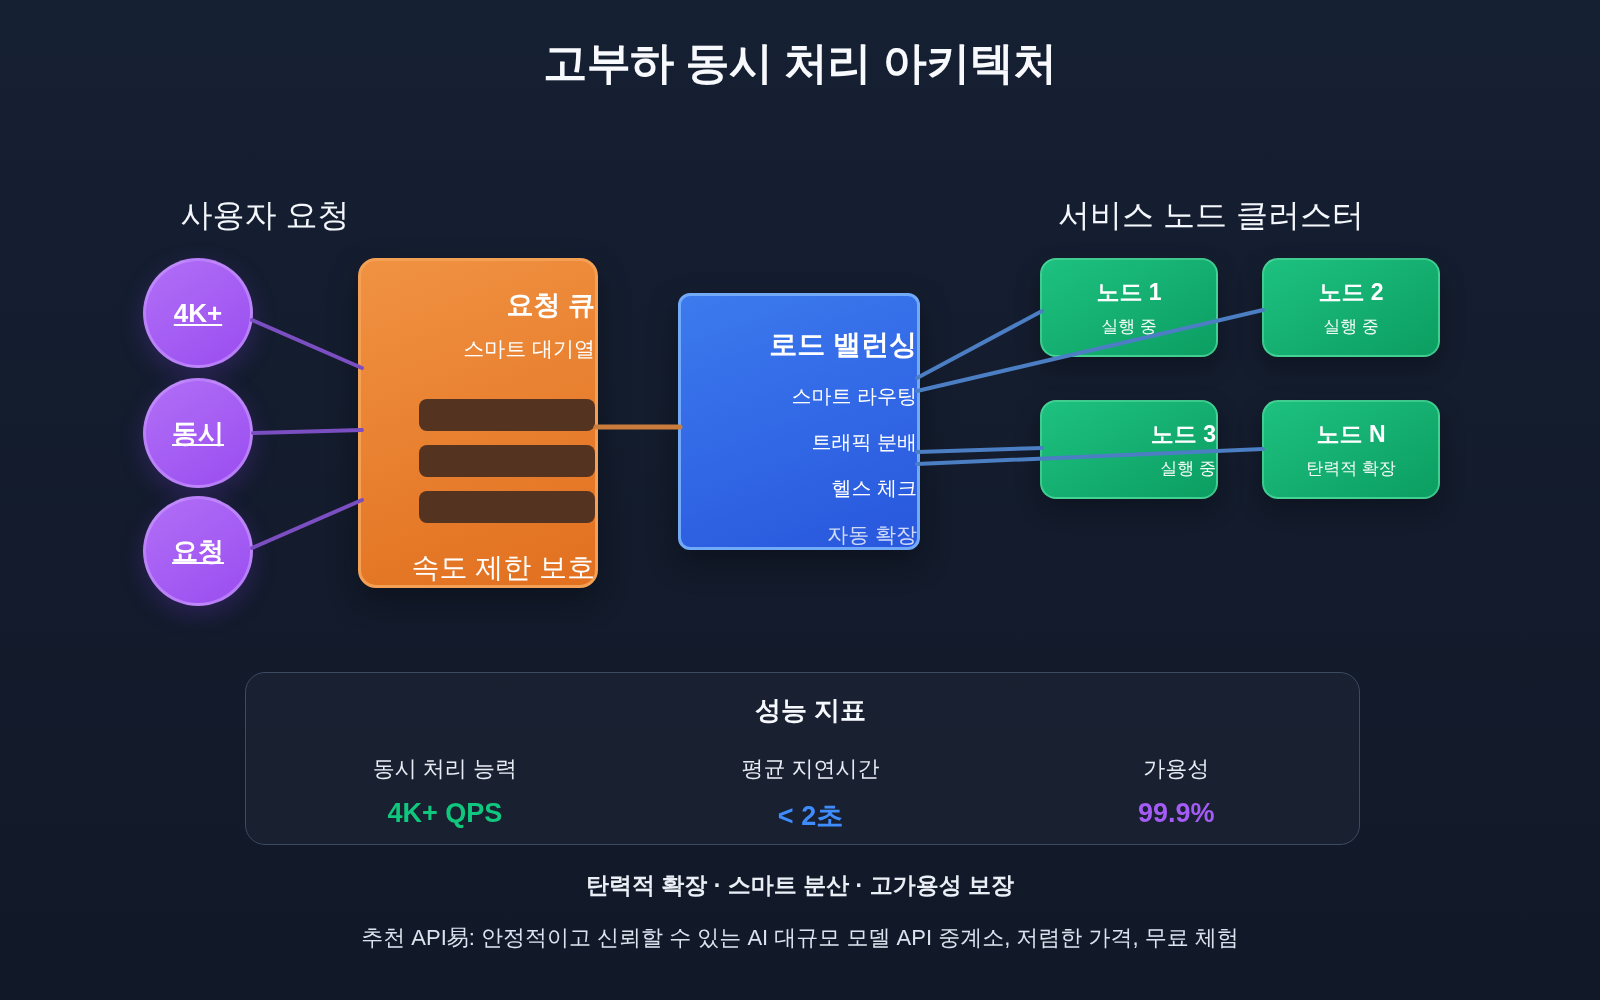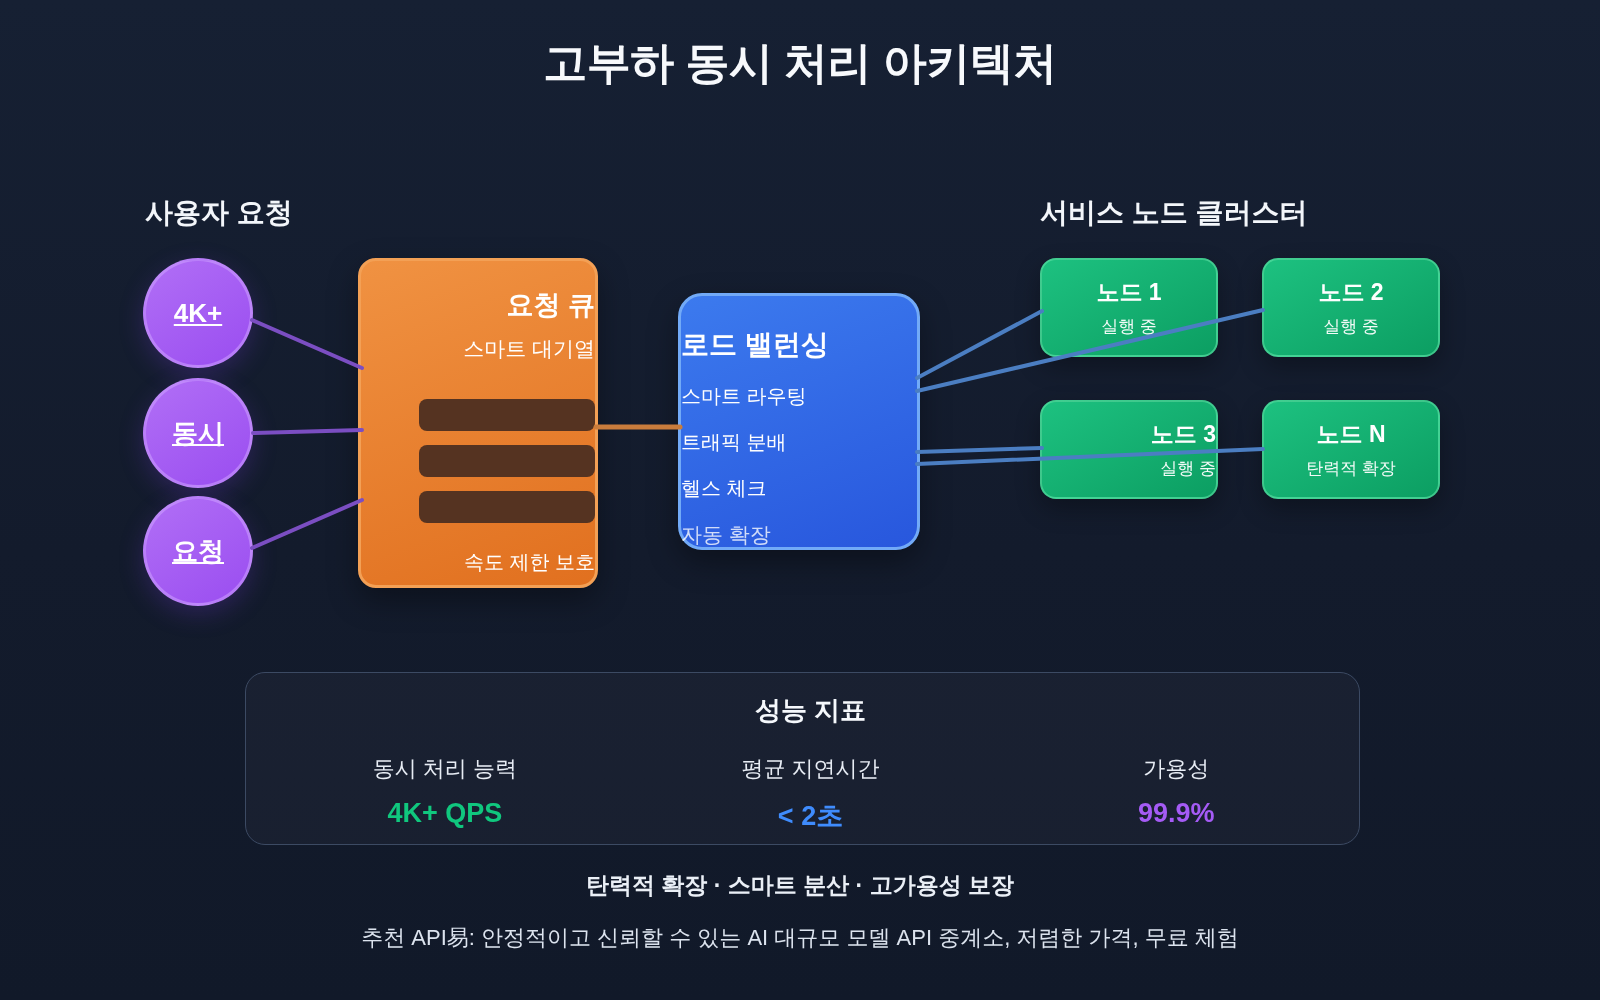--- a/index.html
+++ b/index.html
@@ -8,21 +8,21 @@
     background:linear-gradient(180deg,#162033 0%, #131b2c 55%, #111929 100%);
     font-family:"Liberation Sans", sans-serif;
     -webkit-font-smoothing:antialiased;
   }
   .abs { position:absolute; }
   .page-title {
     top:34px; left:0; width:100%; text-align:center;
     font-size:44px; font-weight:800; color:#f7f9fc; letter-spacing:-0.5px;
   }
   .section-label {
-    font-size:28px; font-weight:700; color:#f3f6fa; 
+    font-size:32px; font-weight:400; color:#f3f6fa; text-align:center;
   }
   
   .user-circle {
     width:110px; height:110px; border-radius:50%; box-sizing:border-box;
     background:linear-gradient(145deg,#b16ff6 0%, #9a4df0 100%);
     border:3px solid rgba(205,160,255,0.55);
     display:flex; align-items:center; justify-content:center;
     color:#ffffff; font-weight:700; font-size:26px;
     box-shadow:0 8px 24px rgba(120,60,220,0.25);
     z-index:10;
@@ -35,29 +35,29 @@
     background:linear-gradient(160deg,#f09242 0%, #e1701f 100%);
     border:3px solid #f3a055;
     box-shadow:0 12px 30px rgba(0,0,0,0.35);
     display:flex; flex-direction:column; align-items:flex-end;
     z-index:10;
   }
   .queue-title { margin-top:26px; font-size:27px; font-weight:800; color:#fff; }
   .queue-subtitle { margin-top:12px; font-size:21px; color:#fff; }
   .queue-bars { margin-top:36px; width:176px; display:flex; flex-direction:column; gap:14px; }
   .queue-bar { height:32px; border-radius:8px; background:#553321; }
-  .queue-footer { margin-top:26px; font-size:20px; color:#fff; }
+  .queue-footer { margin-top:26px; font-size:28px; color:#fff; }
   
   .lb-box {
     left:678px; top:293px; width:242px; height:257px; box-sizing:border-box;
-    border-radius:24px;
+    border-radius:12px;
     background:linear-gradient(160deg,#3c7aee 0%, #2857dd 100%);
     border:3px solid #72aaf7;
     box-shadow:0 12px 30px rgba(0,0,0,0.35);
-    display:flex; flex-direction:column; align-items:flex-start;
+    display:flex; flex-direction:column; align-items:flex-end;
     z-index:10;
   }
   .lb-title { margin-top:30px; font-size:28px; font-weight:800; color:#fff; }
   .lb-item { margin-top:19px; font-size:20px; color:#fefefe; }
   .lb-subitem { margin-top:19px; font-size:21px; color:rgba(255,255,255,0.78); }
   
   .node {
     width:178px; height:99px; box-sizing:border-box; border-radius:16px;
     background:linear-gradient(150deg,#1dc180 0%, #0c9e62 100%);
     border:2px solid rgba(95,225,165,0.6);
@@ -111,21 +111,21 @@
   </div>
 
   <div class="abs lb-box">
     <div class="lb-title">로드 밸런싱</div>
     <div class="lb-item">스마트 라우팅</div>
     <div class="lb-item">트래픽 분배</div>
     <div class="lb-item">헬스 체크</div>
     <div class="lb-subitem">자동 확장</div>
   </div>
 
-  <div class="abs section-label" style="left:1040px; top:194px; width:430px;">서비스 노드 클러스터</div>
+  <div class="abs section-label" style="left:996px; top:194px; width:430px;">서비스 노드 클러스터</div>
 
   <div class="abs node" style="left:1040px; top:258px;">
     <div class="node-title">노드 1</div>
     <div class="node-status">실행 중</div>
   </div>
   <div class="abs node" style="left:1262px; top:258px;">
     <div class="node-title">노드 2</div>
     <div class="node-status">실행 중</div>
   </div>
   <div class="abs node" style="left:1040px; top:400px;align-items:flex-end;">

